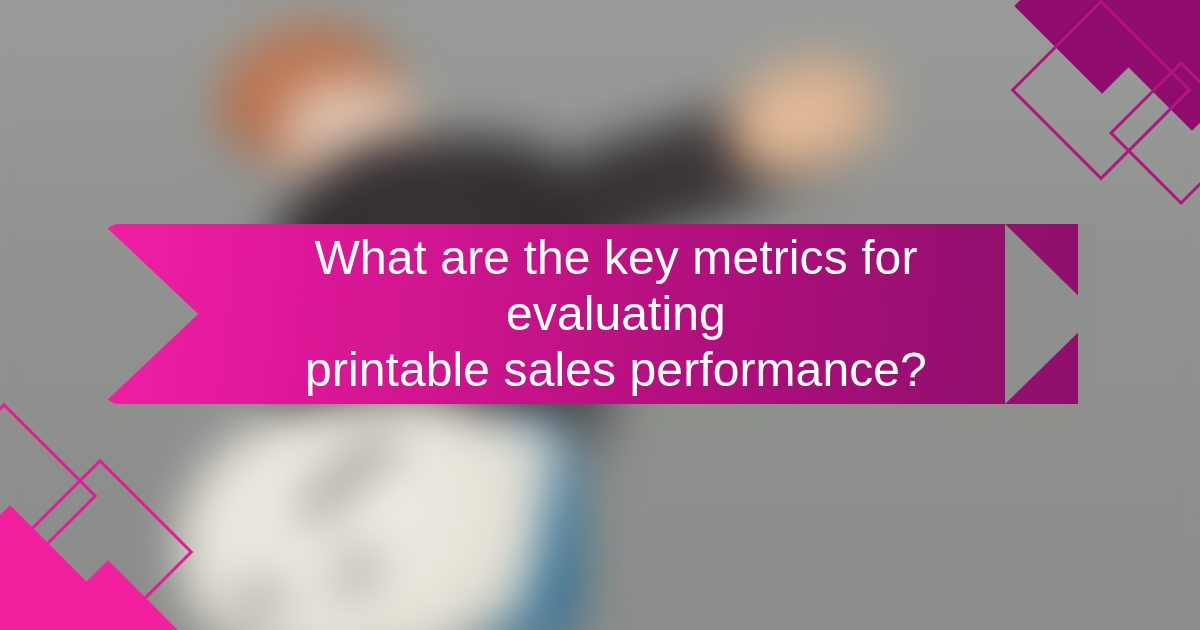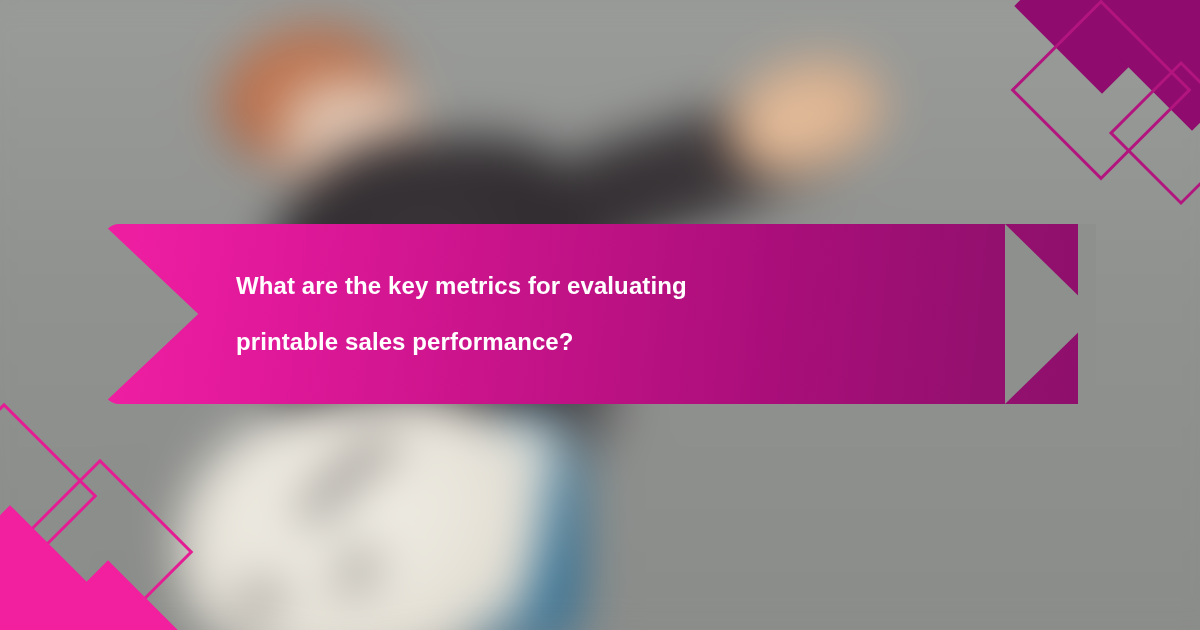--- a/index.html
+++ b/index.html
@@ -156,24 +156,24 @@
     left: 1078px;
     top: 224px;
     width: 18px;
     height: 180px;
     background: #8e908d;
   }
   #banner-text {
     position: relative;
     z-index: 3;
     width: 760px;
-    text-align: left;
+    text-align: center;
     color: #ffffff;
-    font-size: 24px;
-    font-weight: 700;
+    font-size: 48px;
+    font-weight: 400;
     line-height: 56px;
     letter-spacing: .1px;
     white-space: pre-line;
     margin-left: 34px;
   }
 </style>
 </head>
 <body>
 
 <div id="stage">

